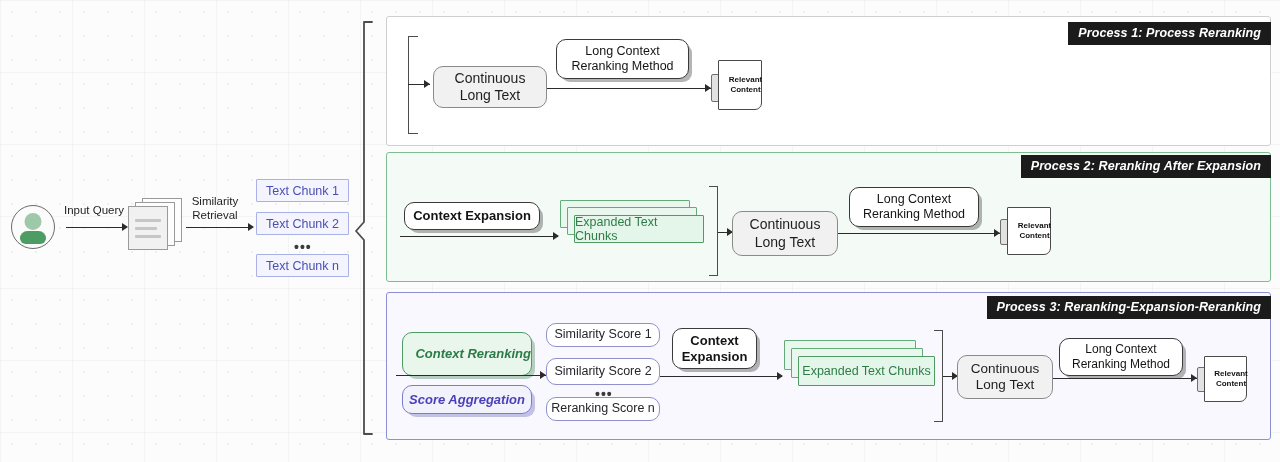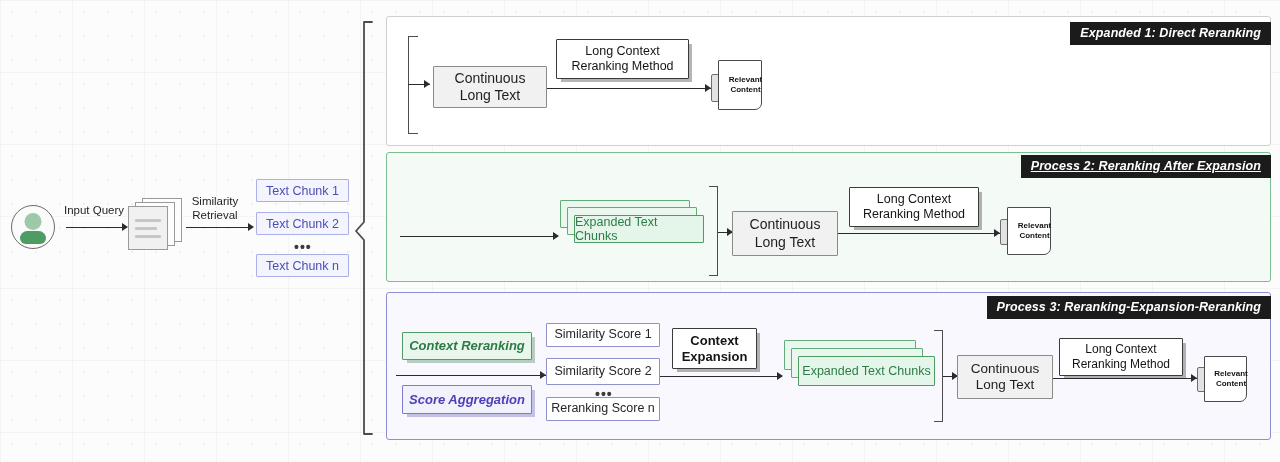--- a/index.html
+++ b/index.html
@@ -91,21 +91,21 @@
     position: absolute; background: #1b1b1b; color: #ffffff;
     font-size: 12.5px; font-style: italic; font-weight: 700;
     padding: 4px 10px 5px 10px; white-space: nowrap;
     letter-spacing: .1px;
   }
 
   
   .box {
     position: absolute; display: flex; align-items: center;
     justify-content: center; text-align: center; line-height: 1.22;
-    border-radius: 1px;
+    border-radius: 10px;
   }
   .box-gray   { background: #f1f1f1; border: 1.4px solid #8a8a8a; color: #1e1e1e; }
   .box-white  { background: #ffffff; border: 1.6px solid #3a3a3a; color: #141414;
                 box-shadow: 4px 4px 0 -1px rgba(90,90,90,.45); }
   .box-green  { background: #e9f6ec; border: 1.7px solid #4e9b64; color: #2c7a45;
                 font-style: italic; font-weight: 700;
                 box-shadow: 4px 4px 0 -1px rgba(130,170,140,.55); }
   .box-purple { background: #f2f2fc; border: 1.7px solid #7b7dcb; color: #4a3fb8;
                 font-style: italic; font-weight: 700;
                 box-shadow: 4px 4px 0 -1px rgba(150,150,210,.55); }
@@ -188,21 +188,21 @@
   <div class="ellipsis-dots" style="left:294px; top:240px;">•••</div>
   <div class="chunk" style="left:256px; top:254px; width:93px; height:23px;">
     <span>Text Chunk n</span>
   </div>
 
   <svg class="overlay" width="1280" height="462">
     <path d="M 372 22 L 364 22 L 364 222 L 356 231 L 364 240 L 364 434 L 372 434" fill="none" stroke="#4c4c4c" stroke-width="1.8" stroke-linejoin="round" stroke-linecap="round"></path>
   </svg>
 
   <div class="panel p1" style="left:386px; top:16px; width:885px; height:130px;">
-    <div class="panel-title" style="right:-1px; top:5px;">Expanded 1: Direct Reranking</div>
+    <div class="panel-title" style="right:-1px; top:5px;">Process 1: Process Reranking</div>
   </div>
 
   <div class="sqbracket" style="left:408px; top:36px; width:10px; height:98px;"></div>
   <div class="arrow-line" style="left:408px; top:84px; width:22px;"></div>
   <div class="arrow-head" style="left:424px; top:80px;"></div>
 
   <div class="box box-gray" style="left:433px; top:66px; width:114px; height:42px; font-size:14px;">
     <div>
       <div>Continuous</div>
       <div>Long Text</div>
@@ -224,23 +224,26 @@
     <div class="page"></div>
     <div class="txt">
       <div>
         <div>Relevant</div>
         <div>Content</div>
       </div>
     </div>
   </div>
 
   <div class="panel p2" style="left:386px; top:152px; width:885px; height:130px;">
-    <div class="panel-title" style="right:-1px; top:2px;text-decoration:underline;">Process 2: Reranking After Expansion</div>
-  </div>
-
+    <div class="panel-title" style="right:-1px; top:2px;">Process 2: Reranking After Expansion</div>
+  </div>
+
+  <div class="box box-ctxexp" style="left:404px; top:202px; width:136px; height:28px; font-size:13px; font-weight:700;">
+    <span>Context Expansion</span>
+  </div>
   <div class="arrow-line" style="left:400px; top:236px; width:158px;"></div>
   <div class="arrow-head" style="left:553px; top:232px;"></div>
 
   <div class="stack" style="left:560px; top:200px; width:150px; height:50px;">
     <div class="lay" style="left:0px;  top:0px;  width:130px; height:28px;"></div>
     <div class="lay" style="left:7px;  top:7px;  width:130px; height:28px;"></div>
     <div class="front" style="left:14px; top:15px; width:130px; height:28px;">
       <span>Expanded Text Chunks</span>
     </div>
   </div>
@@ -274,21 +277,21 @@
         <div>Relevant</div>
         <div>Content</div>
       </div>
     </div>
   </div>
 
   <div class="panel p3" style="left:386px; top:292px; width:885px; height:148px;">
     <div class="panel-title" style="right:-1px; top:3px;">Process 3: Reranking-Expansion-Reranking</div>
   </div>
 
-  <div class="box box-green" style="left:402px; top:332px; width:130px; height:28px; font-size:13px;">
+  <div class="box box-green" style="left:402px; top:332px; width:130px; height:44px; font-size:13px;justify-content:flex-end;">
     <span>Context Reranking</span>
   </div>
   <div class="box box-purple" style="left:402px; top:385px; width:130px; height:29px; font-size:13px;">
     <span>Score Aggregation</span>
   </div>
 
   <div class="arrow-line" style="left:396px; top:375px; width:150px;"></div>
   <div class="arrow-head" style="left:540px; top:371px;"></div>
 
   <div class="box box-score" style="left:546px; top:323px; width:114px; height:24px; font-size:12.5px;">

